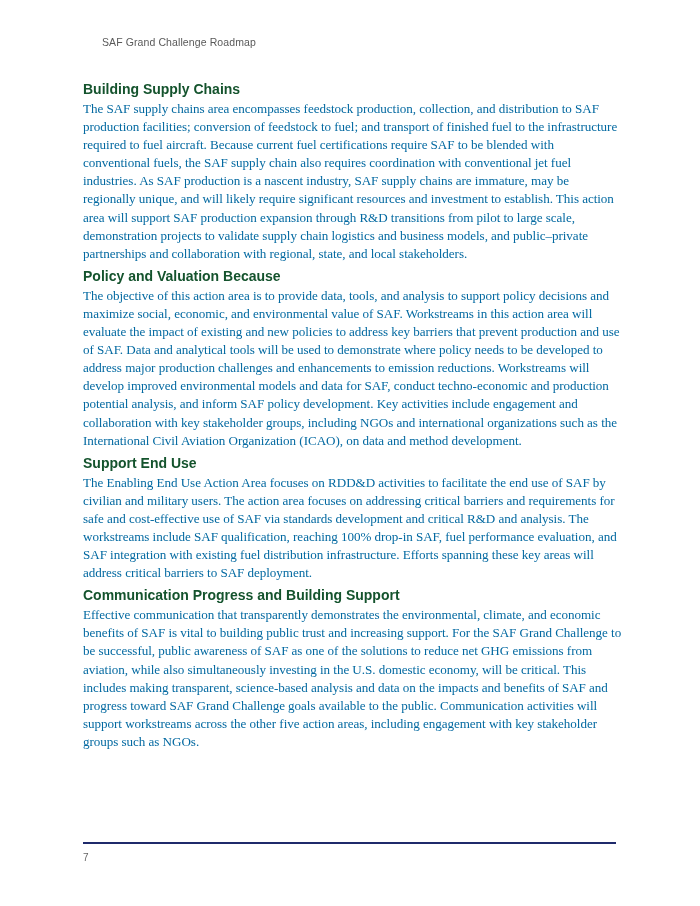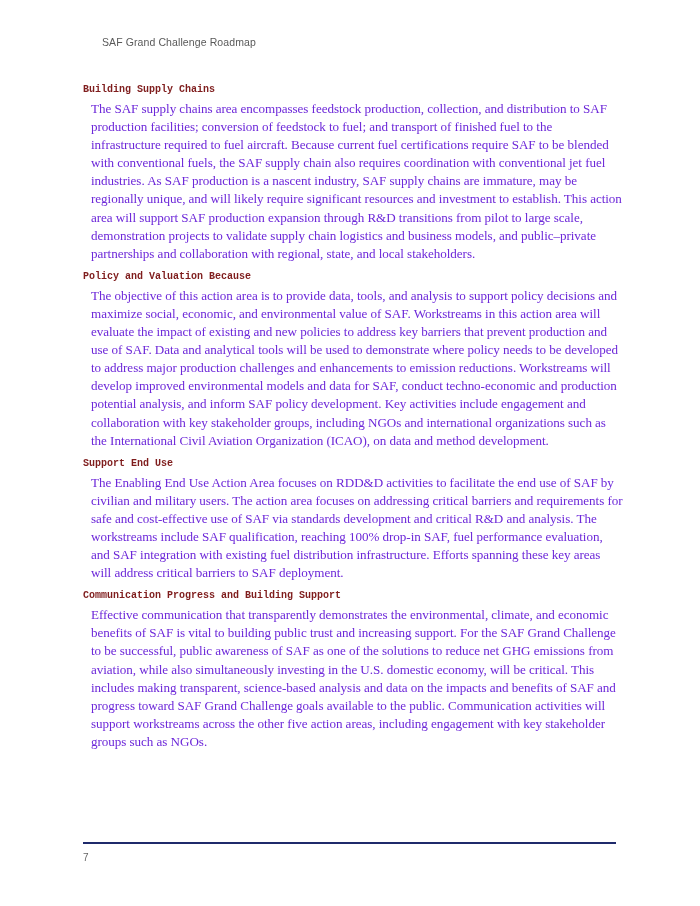--- a/index.html
+++ b/index.html
@@ -6,26 +6,26 @@
   body { width: 700px; height: 906px; position: relative; overflow: hidden; }
   .page { position: absolute; left: 0; top: 0; width: 700px; height: 906px; background: #fff; }
   .running-header {
     position: absolute; left: 83px; top: 36px;
     font-family: "Liberation Sans", sans-serif; font-size: 10.5px; color: #595959;
     letter-spacing: 0.1px;
     margin-left: 19px;
   }
   .content { position: absolute; left: 83px; top: 79px; width: 540px; }
   .section-heading {
-    font-family: Liberation Mono, monospace; font-weight: bold; font-size: 10px;
-    color: #7f1d1d; margin: 0; line-height: 19px; padding-top: 1px;
+    font-family: Liberation Sans, sans-serif; font-weight: bold; font-size: 14px;
+    color: #14532d; margin: 0; line-height: 19px; padding-top: 1px;
   }
   .section-body {
-    font-family: "Liberation Serif", serif; font-size: 13.1px; color: #6d28d9;
-    line-height: 18.1px; margin: 1px 0 3px 8px; letter-spacing: -0.05px;
+    font-family: "Liberation Serif", serif; font-size: 13.1px; color: #0369a1;
+    line-height: 18.1px; margin: 1px 0 3px 0; letter-spacing: -0.05px;
   }
   .footer-rule {
     position: absolute; left: 83px; top: 842px; width: 533px; height: 2px; background: #1f2a6b;
   }
   .page-number {
     position: absolute; left: 83px; top: 852px;
     font-family: "Liberation Sans", sans-serif; font-size: 10px; color: #666;
   }
 </style>
 </head>

